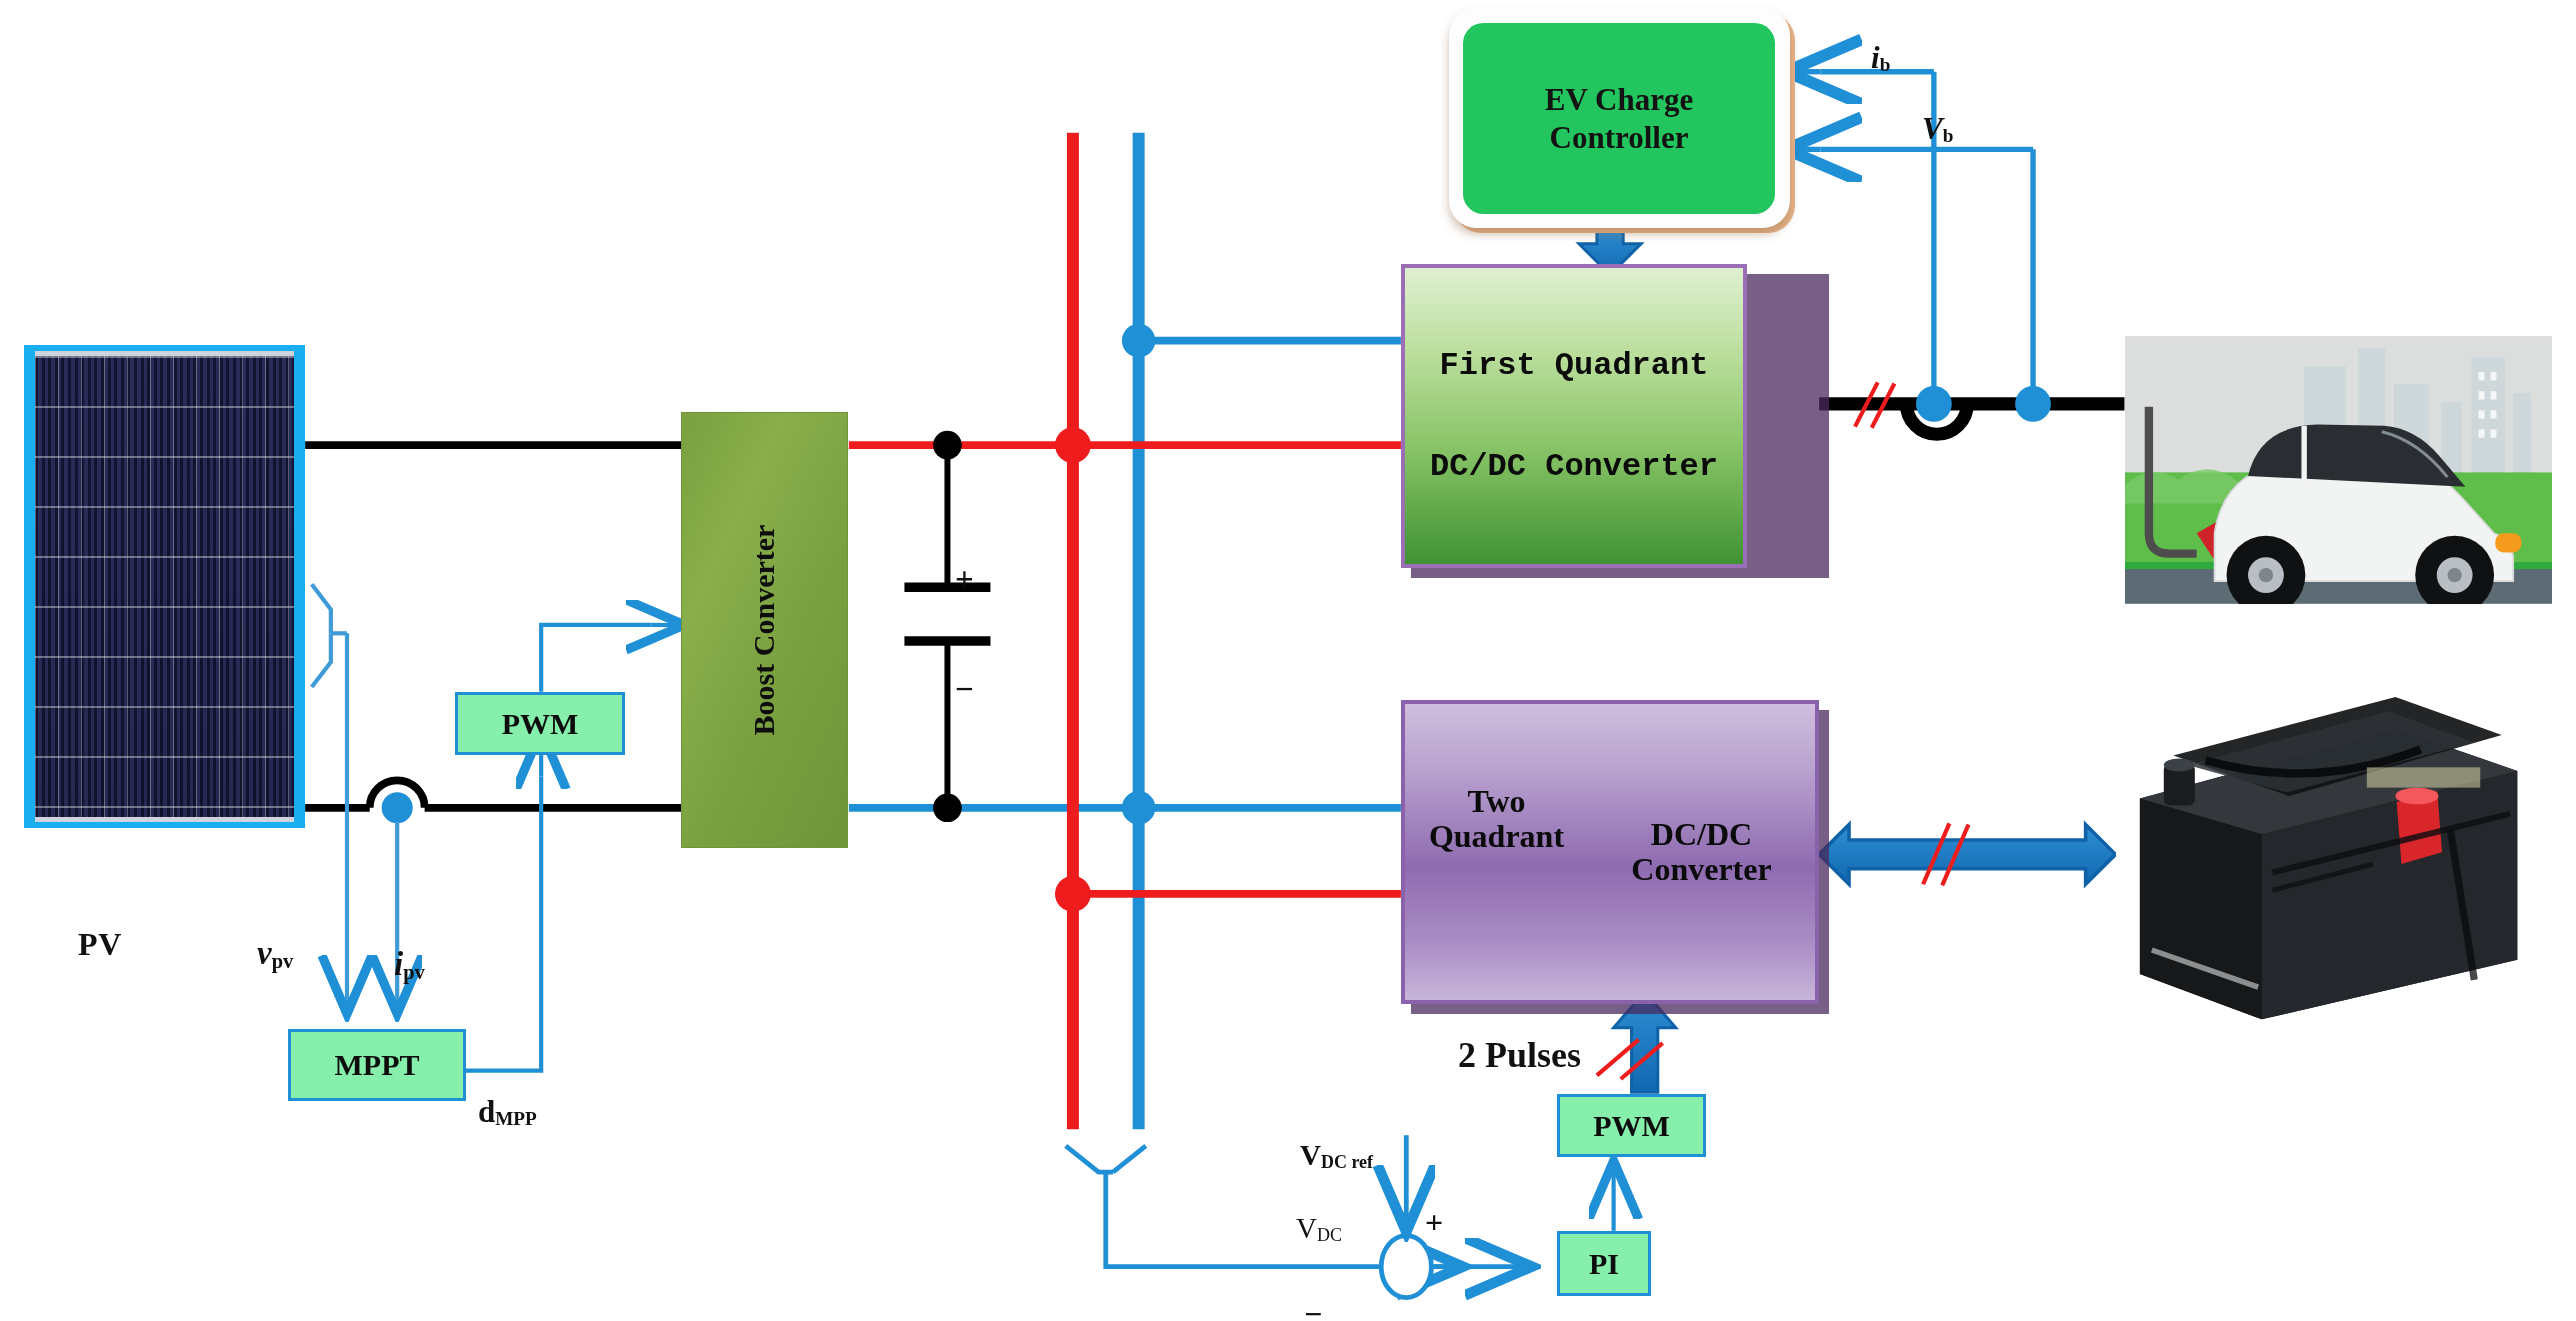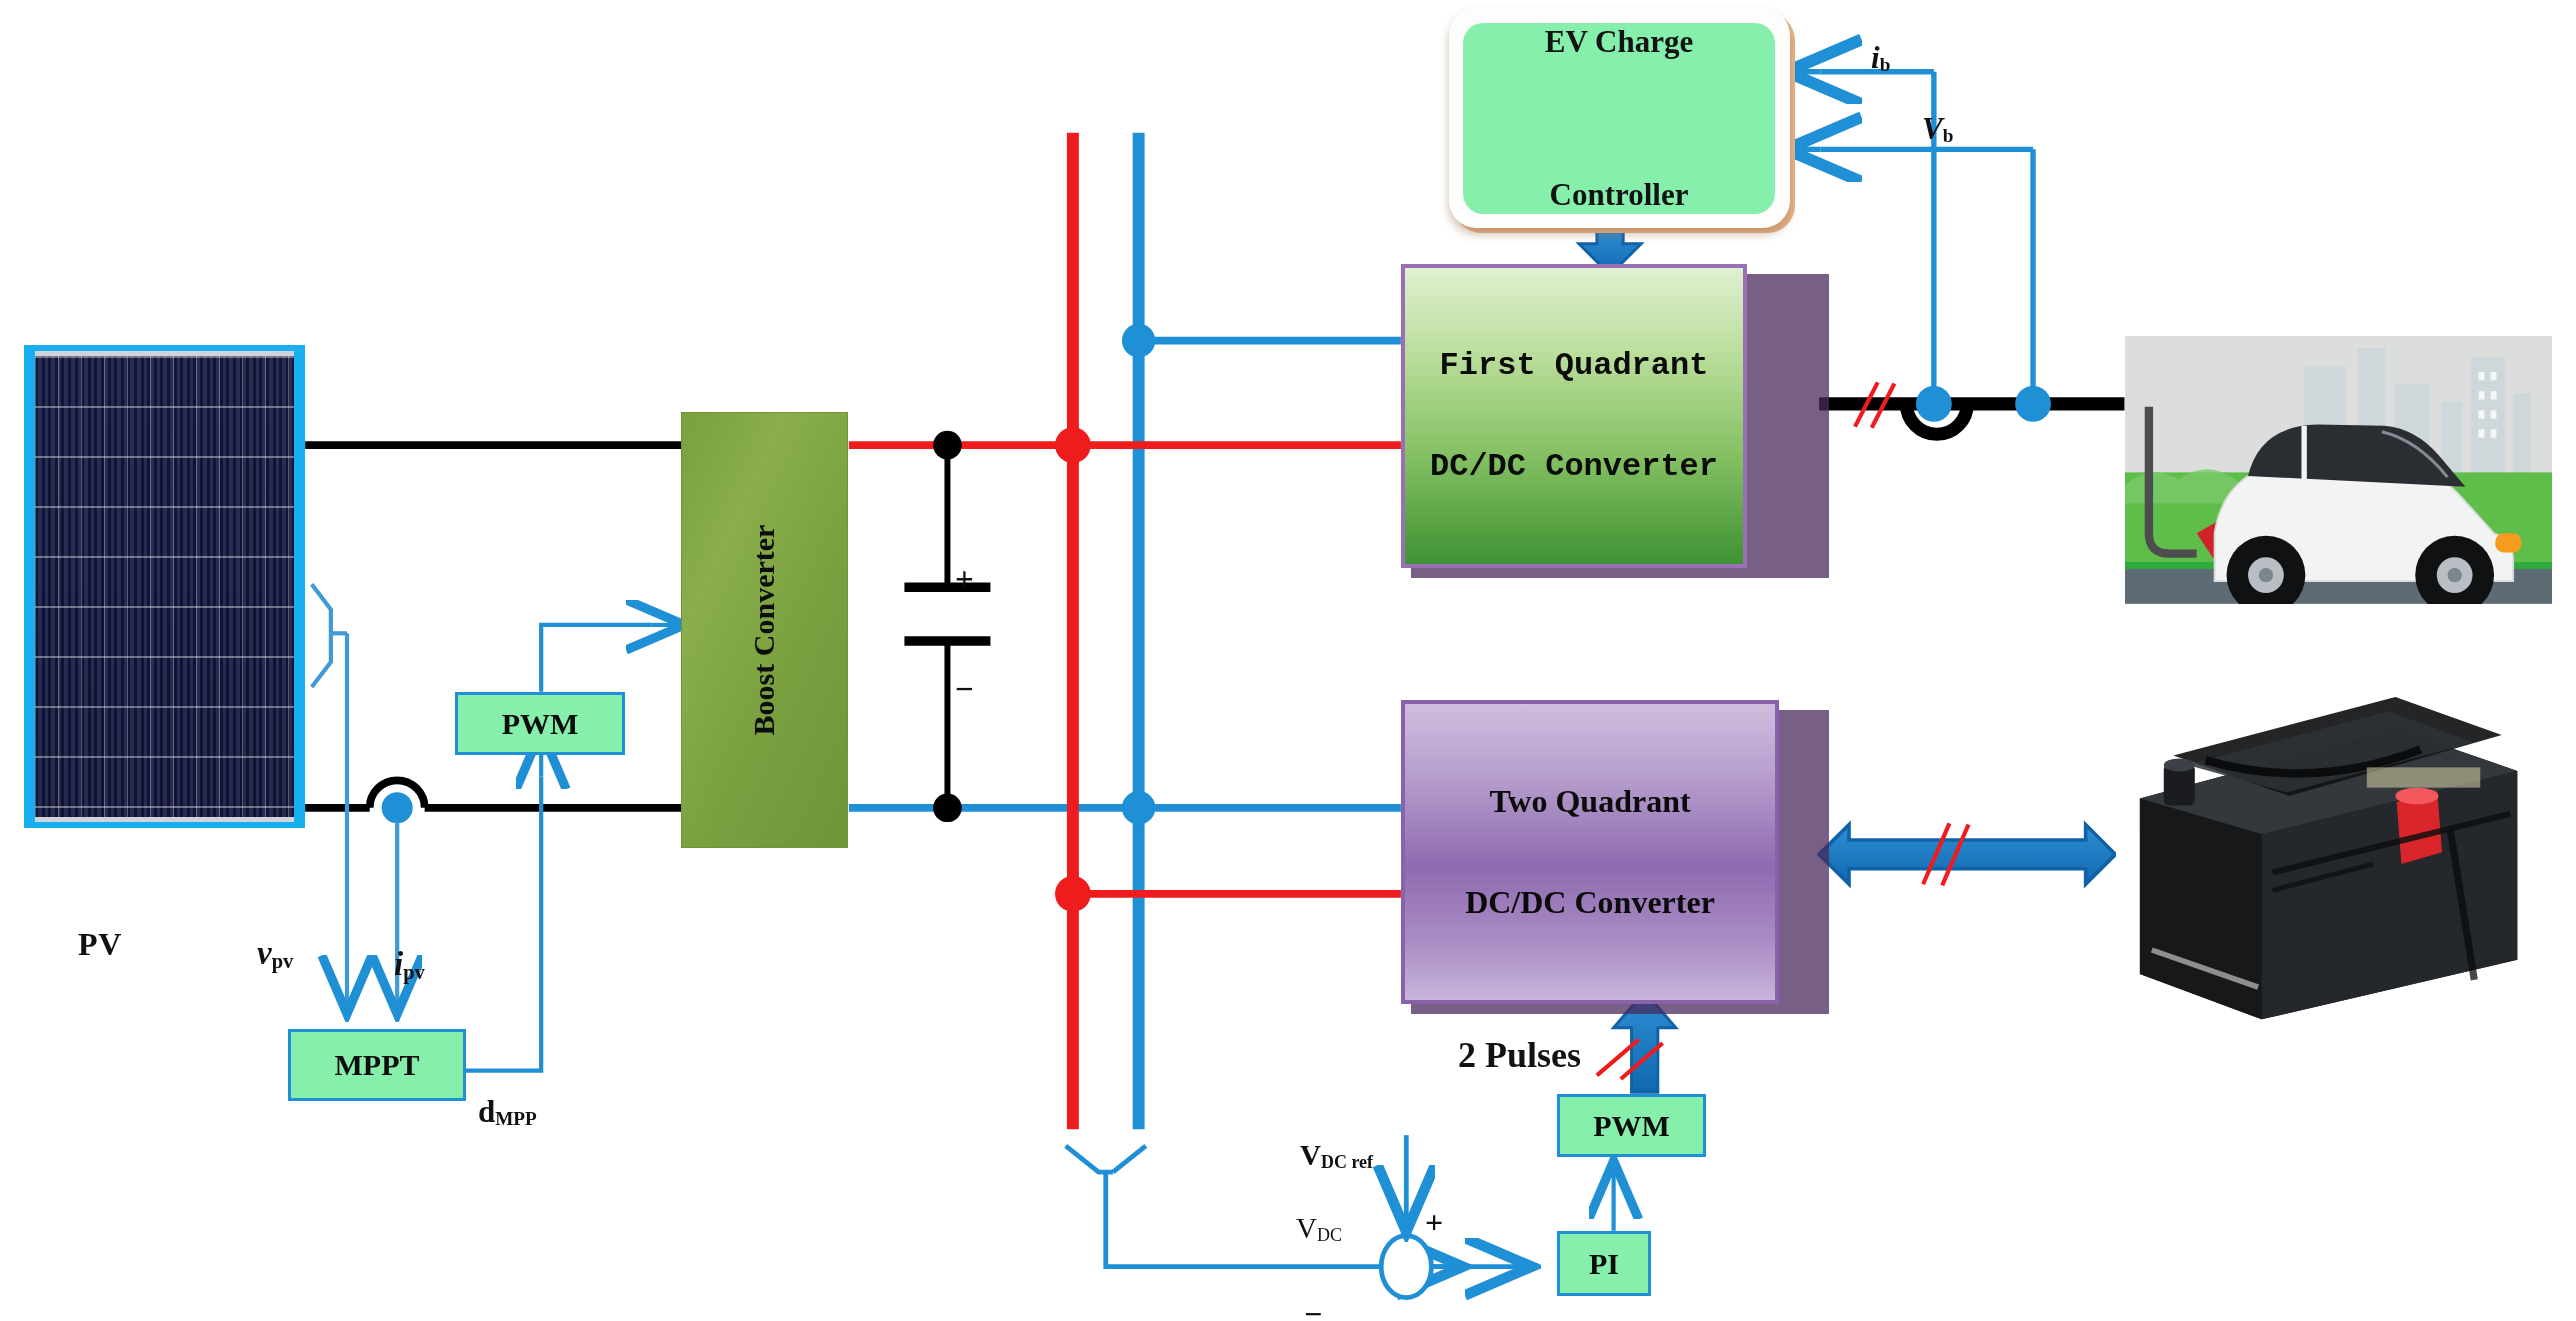--- a/index.html
+++ b/index.html
@@ -29,29 +29,29 @@
   #pwm-boost{left:455px;top:692px;width:170px;height:63px;}
   #mppt{left:288px;top:1029px;width:178px;height:72px;}
   #pwm-batt{left:1557px;top:1094px;width:149px;height:63px;}
   #pi{left:1557px;top:1231px;width:94px;height:65px;}
   #pi span,#pwm-batt span{font-size:30px;}
   
   #ev-ctrl-shadow{left:1454px;top:13px;width:341px;height:220px;border-radius:27.5px;background:#e8b48a;filter:blur(0.6px);}
   #ev-ctrl-outer{left:1449px;top:8.4px;width:341px;height:220px;border-radius:27.5px;background:#fdfdfd;
       box-shadow:0 6px 9.6px rgba(150,110,70,.45);}
   #ev-ctrl{left:1463px;top:23px;width:312px;height:191px;border-radius:20.3px;
-      background:#86efac;flex-direction:column;justify-content:space-between;}
+      background:#22c55e;flex-direction:column;}
   #ev-ctrl .t{font-size:31px;font-weight:700;color:#131313;line-height:1.22;text-align:center;}
   
   #q1-shadow{left:1411px;top:274px;width:418px;height:304px;background:#4a2a5e;opacity:.75;}
   #q1{left:1401px;top:264px;width:346px;height:304px;border:4.2px solid #9a6fb5;
       background:linear-gradient(#dff0d0 0%,#b9dd9a 30%,#86c265 62%,#3f9233 100%);flex-direction:column;font-family:Liberation Mono, monospace;}
   #q2-shadow{left:1411px;top:710px;width:418px;height:304px;background:#4a2a5e;opacity:.75;}
-  #q2{left:1401px;top:700px;width:378px;height:304px;border:4.2px solid #8a62ab;
-      background:linear-gradient(#cfbede 0%,#b9a2cf 22%,#8e6bb0 55%,#a98cc4 80%,#c8b5da 100%);flex-direction:column;}
+  #q2{left:1401px;top:700px;width:418px;height:304px;border:4.2px solid #8a62ab;
+      background:linear-gradient(#cfbede 0%,#b9a2cf 22%,#8e6bb0 55%,#a98cc4 80%,#c8b5da 100%);flex-direction:row;}
   .conv-t{font-size:32px;font-weight:700;color:#0b0b0b;text-align:center;line-height:1.1;}
   #q1 .conv-t:first-child,#q2 .conv-t:first-child{margin-bottom:66px;}
   
   #ev-img{left:2125px;top:336px;width:427px;height:268px;overflow:hidden;background:#d9dcdc;}
   #batt-img{left:2116px;top:693px;width:418px;height:335px;overflow:hidden;}
   
   .math{font-family:"Liberation Serif", serif;font-style:italic;font-weight:700;margin-top:15px;}
   .sub{font-size:.62em;font-style:normal;vertical-align:-0.18em;}
   #l-vpv{left:257px;top:920px;font-size:33px;}
   #l-ipv{left:394px;top:931px;font-size:33px;}

